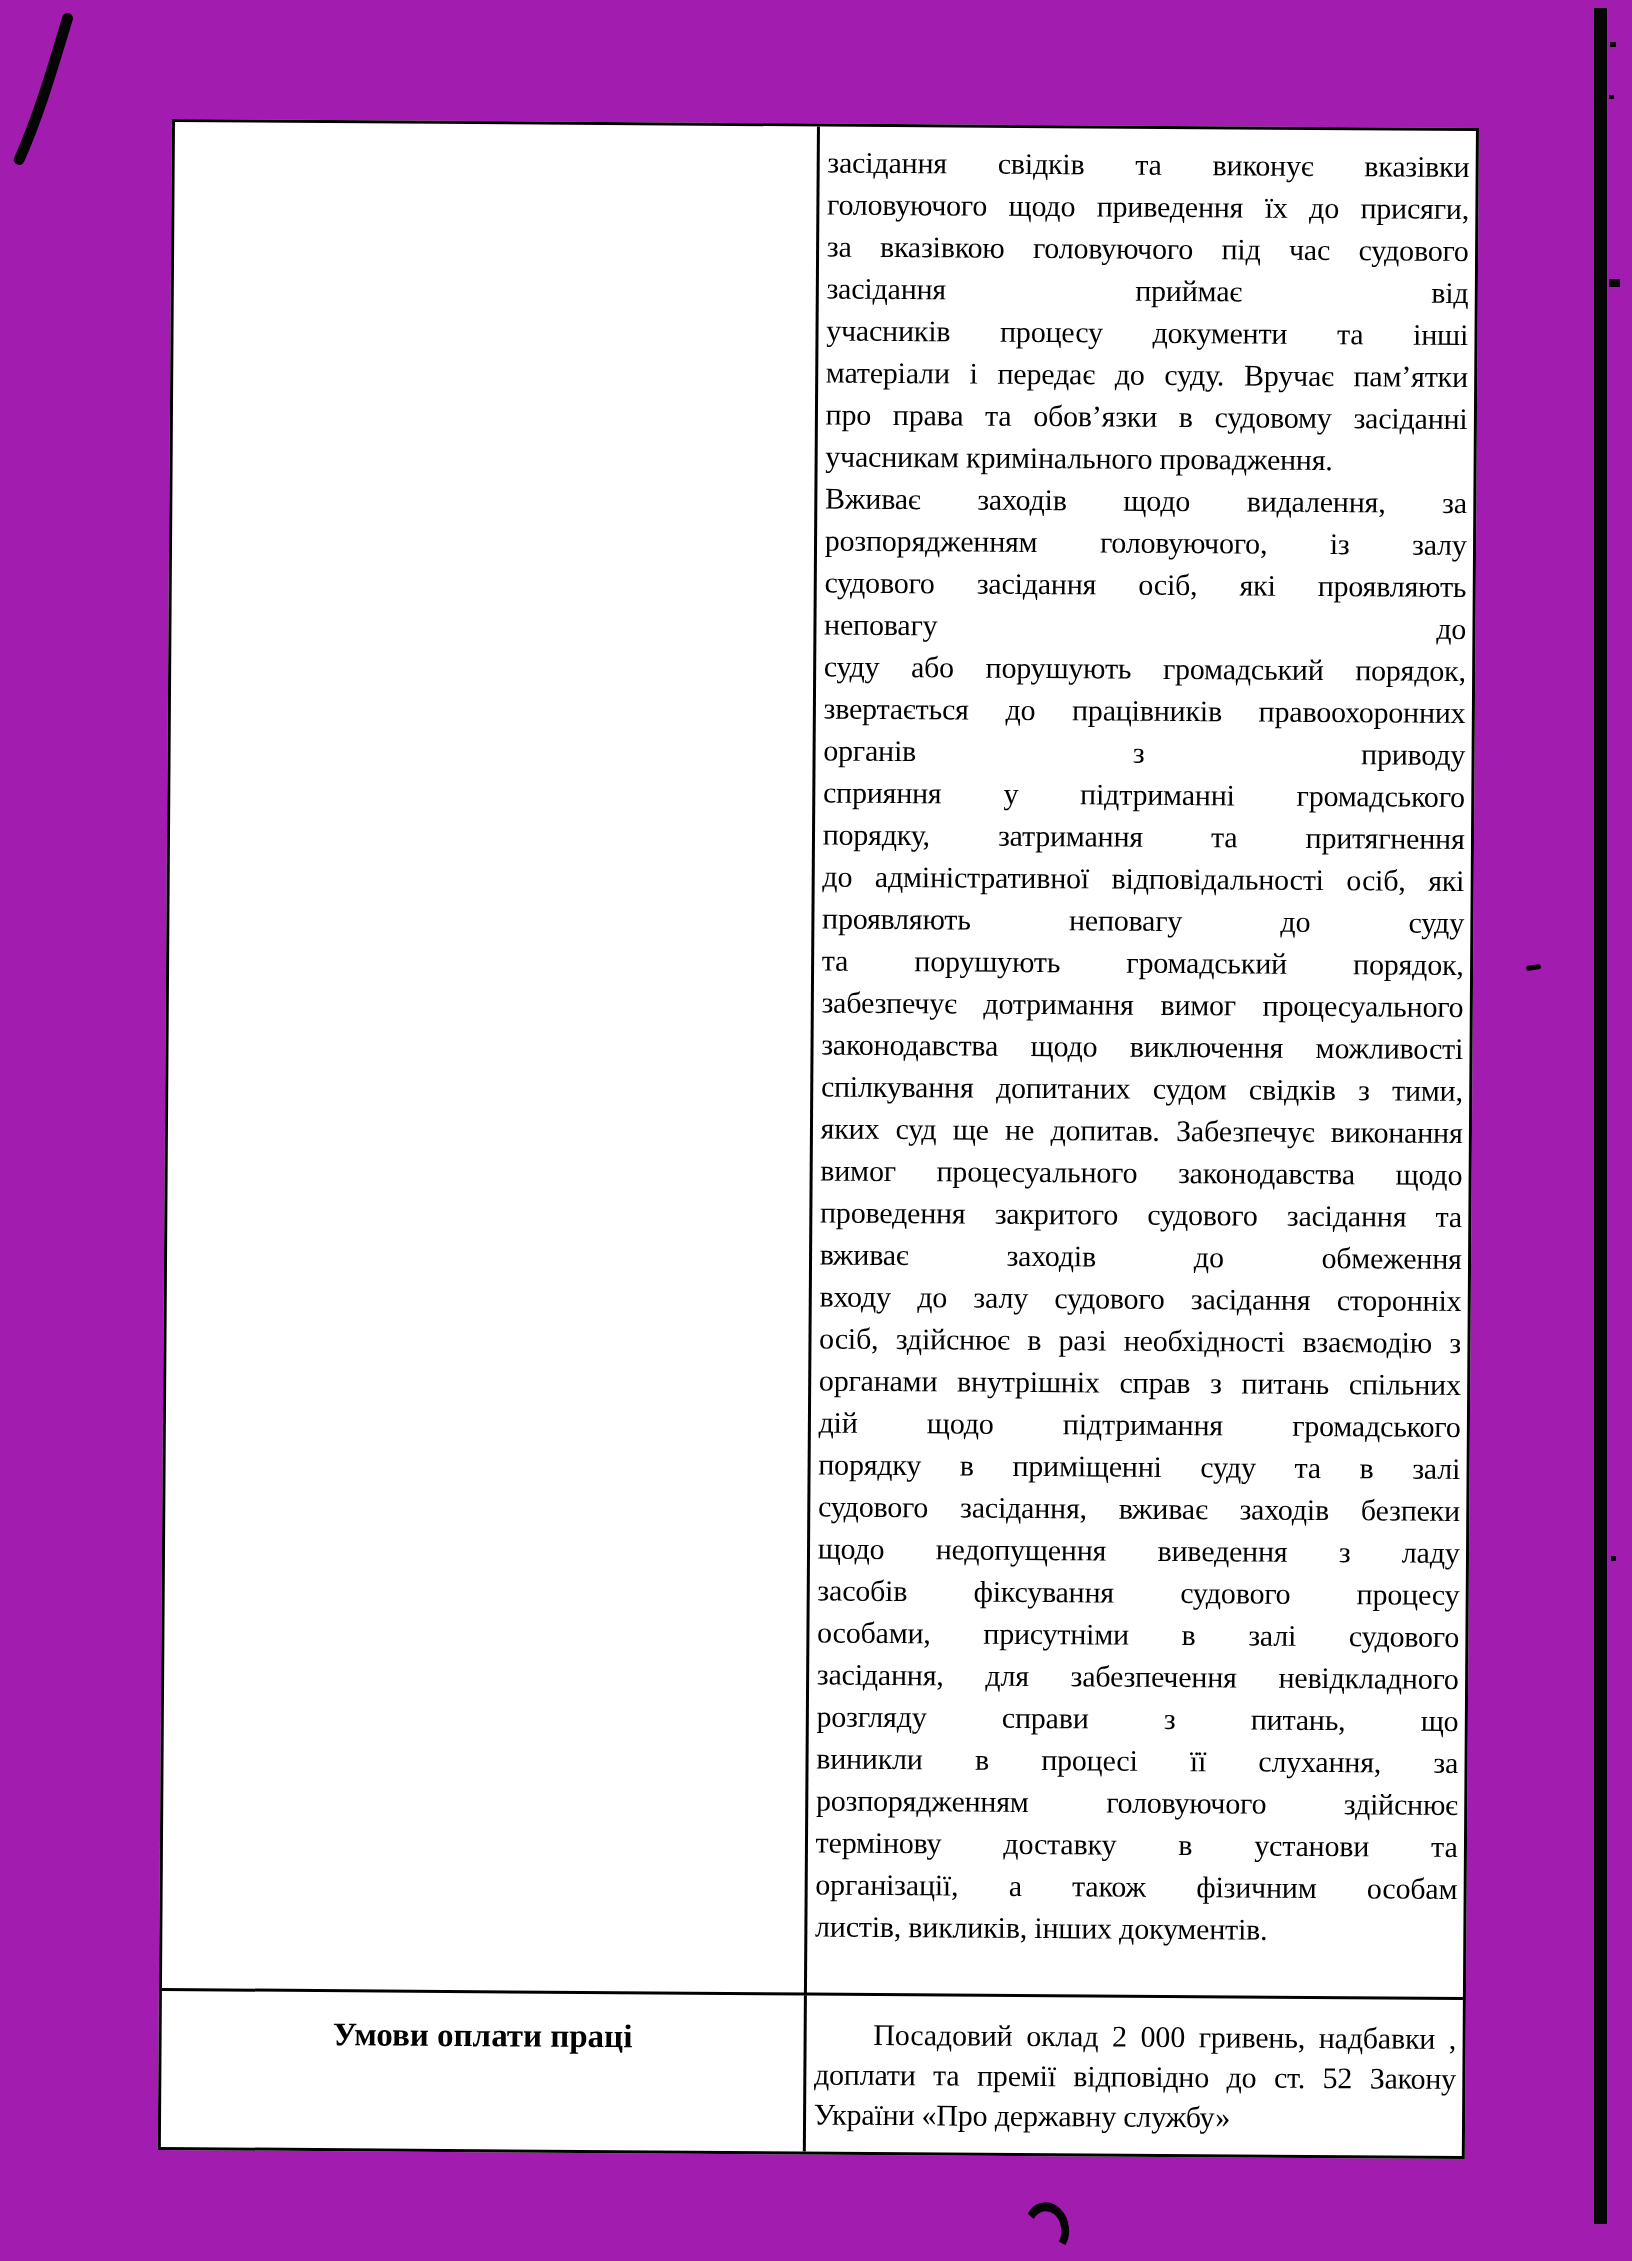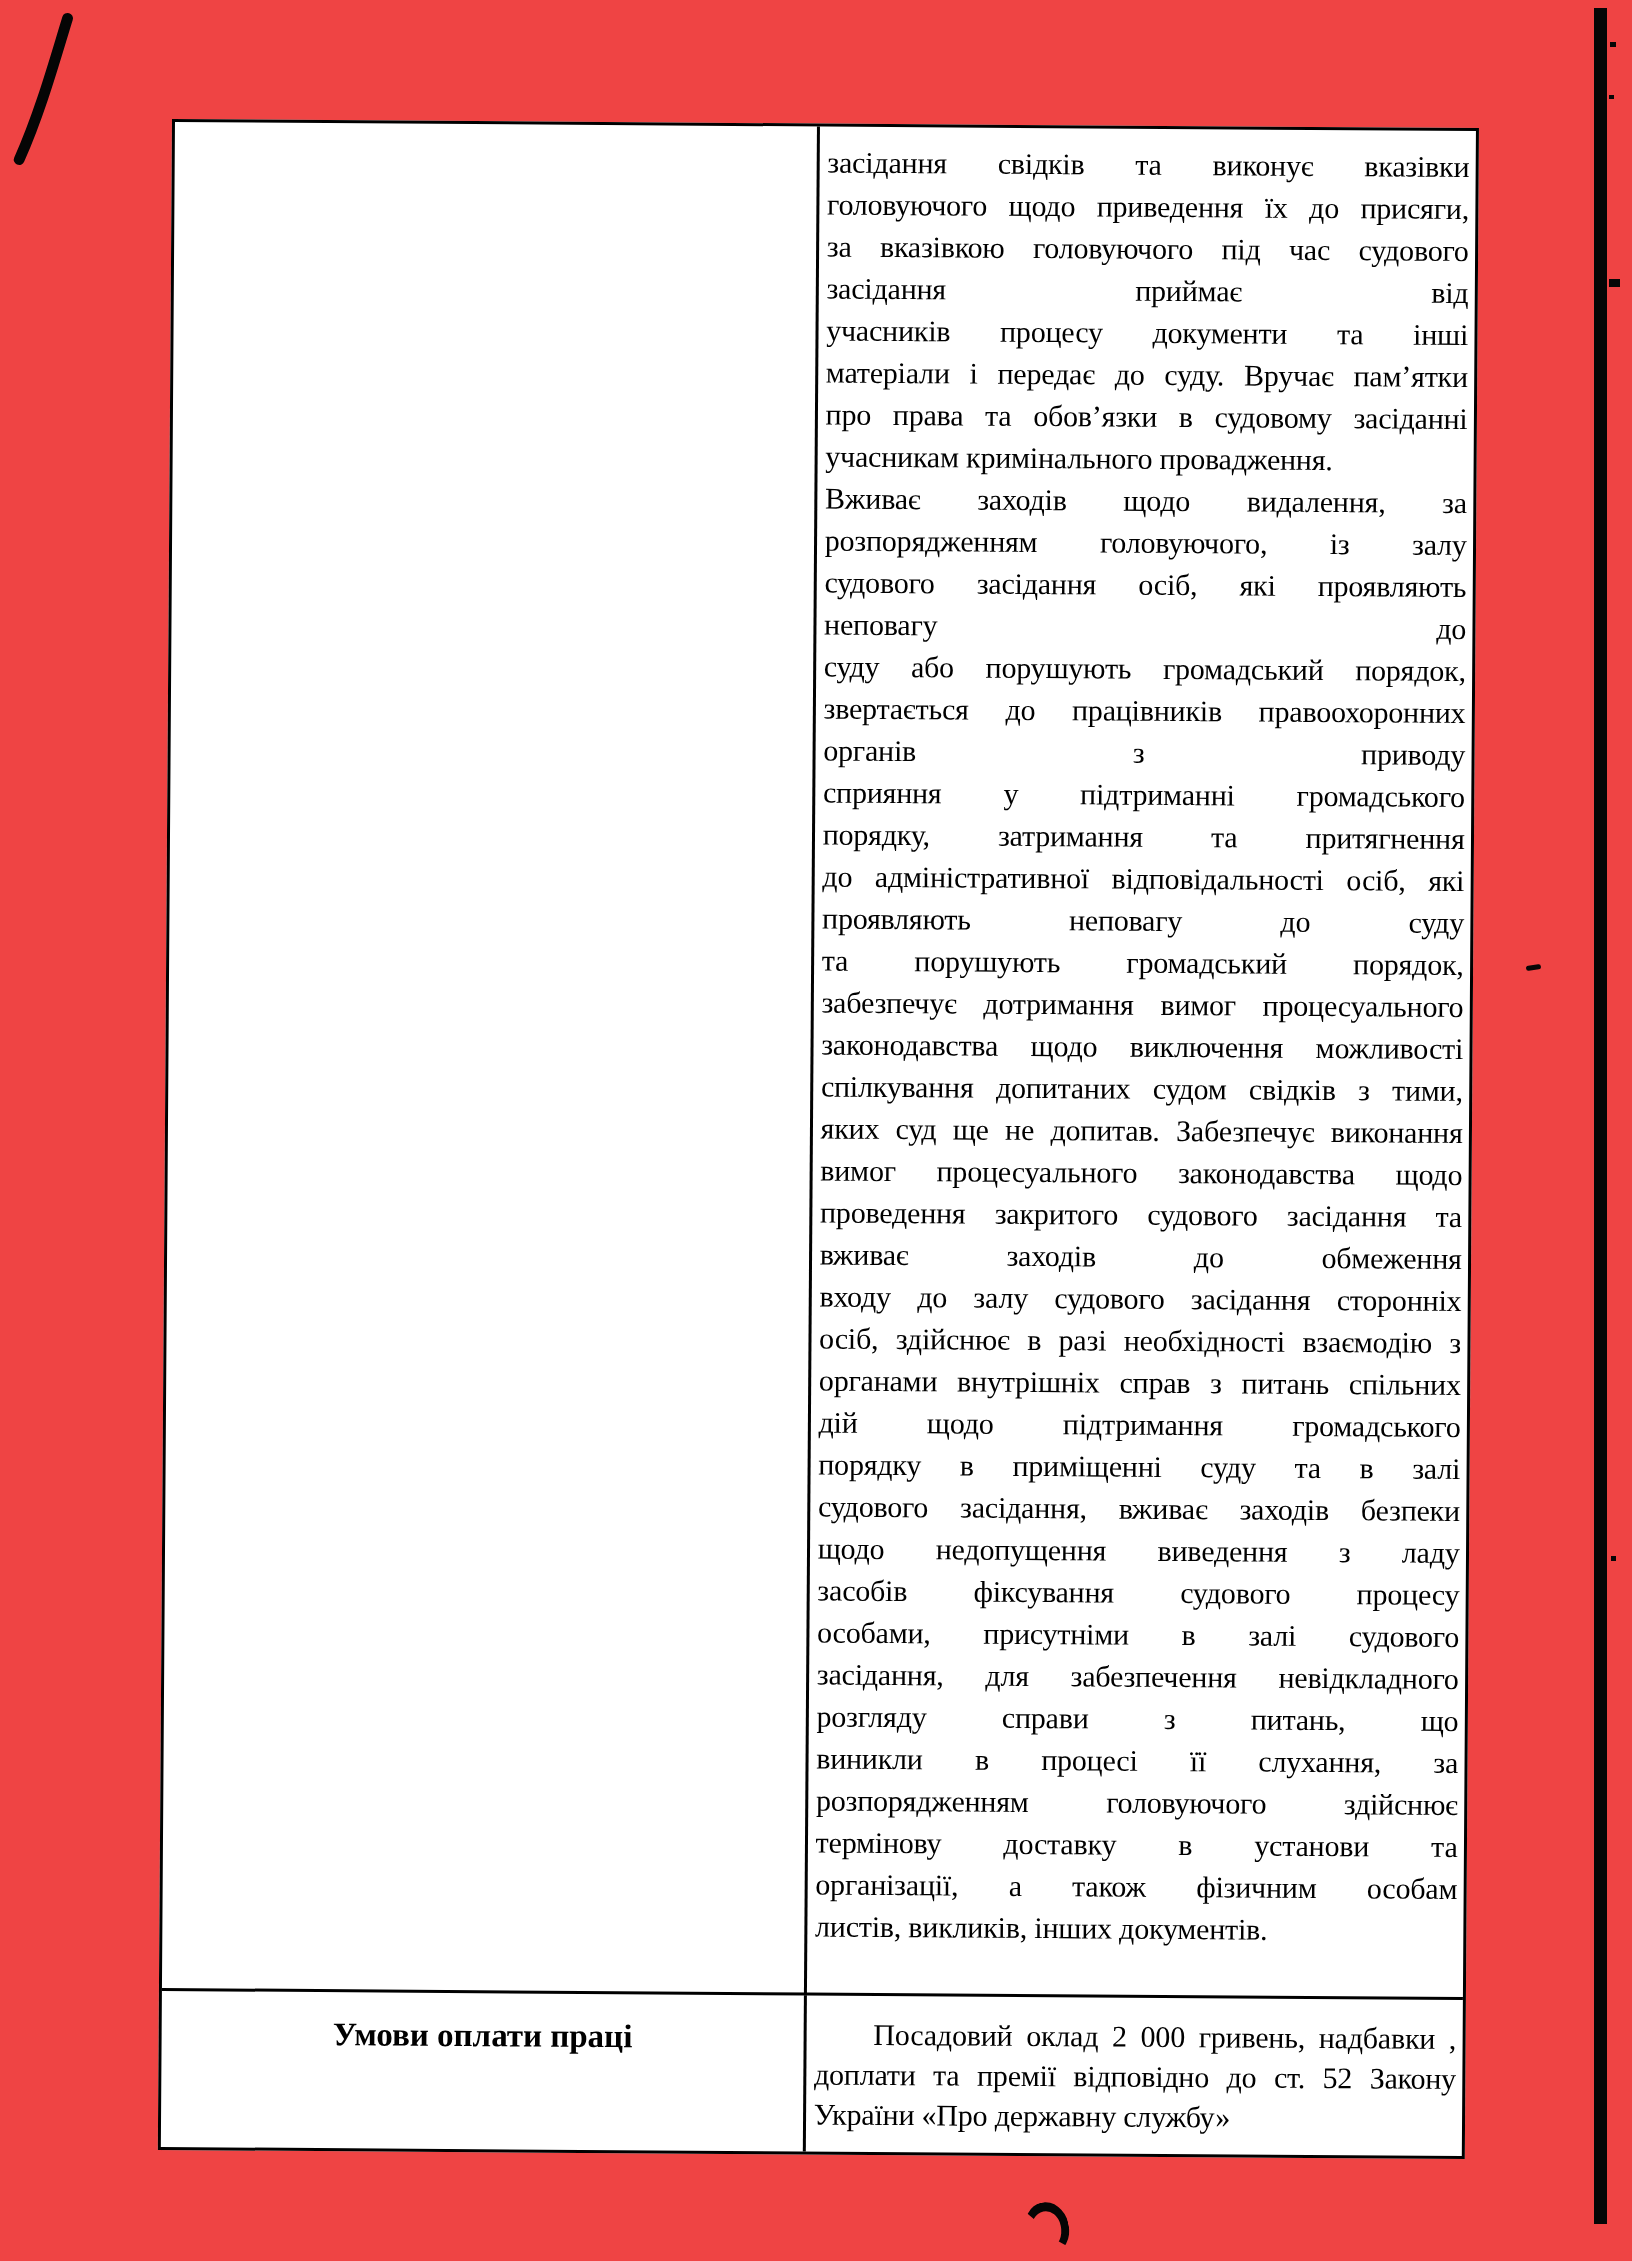--- a/index.html
+++ b/index.html
@@ -4,21 +4,21 @@
 <style>
   html,body{margin:0;padding:0;}
   body{
     width:1633px;height:2261px;
     background:#ffffff;
     position:relative;
     font-family:"Liberation Serif","DejaVu Serif",serif;
     color:#000;
     overflow:hidden;
   }
-  .page{position:absolute;inset:0;background:#ef4444;}
+  .page{position:absolute;inset:0;background:#a21caf;}
 
   
   .corner-slash{position:absolute;left:9px;top:9px;width:70px;height:160px;}
 
   
   .edge-bar{
     position:absolute;left:1594px;top:7.7px;width:13.4px;height:2216px;
     background:#060606;
   }
   .speck{position:absolute;background:#060606;}

